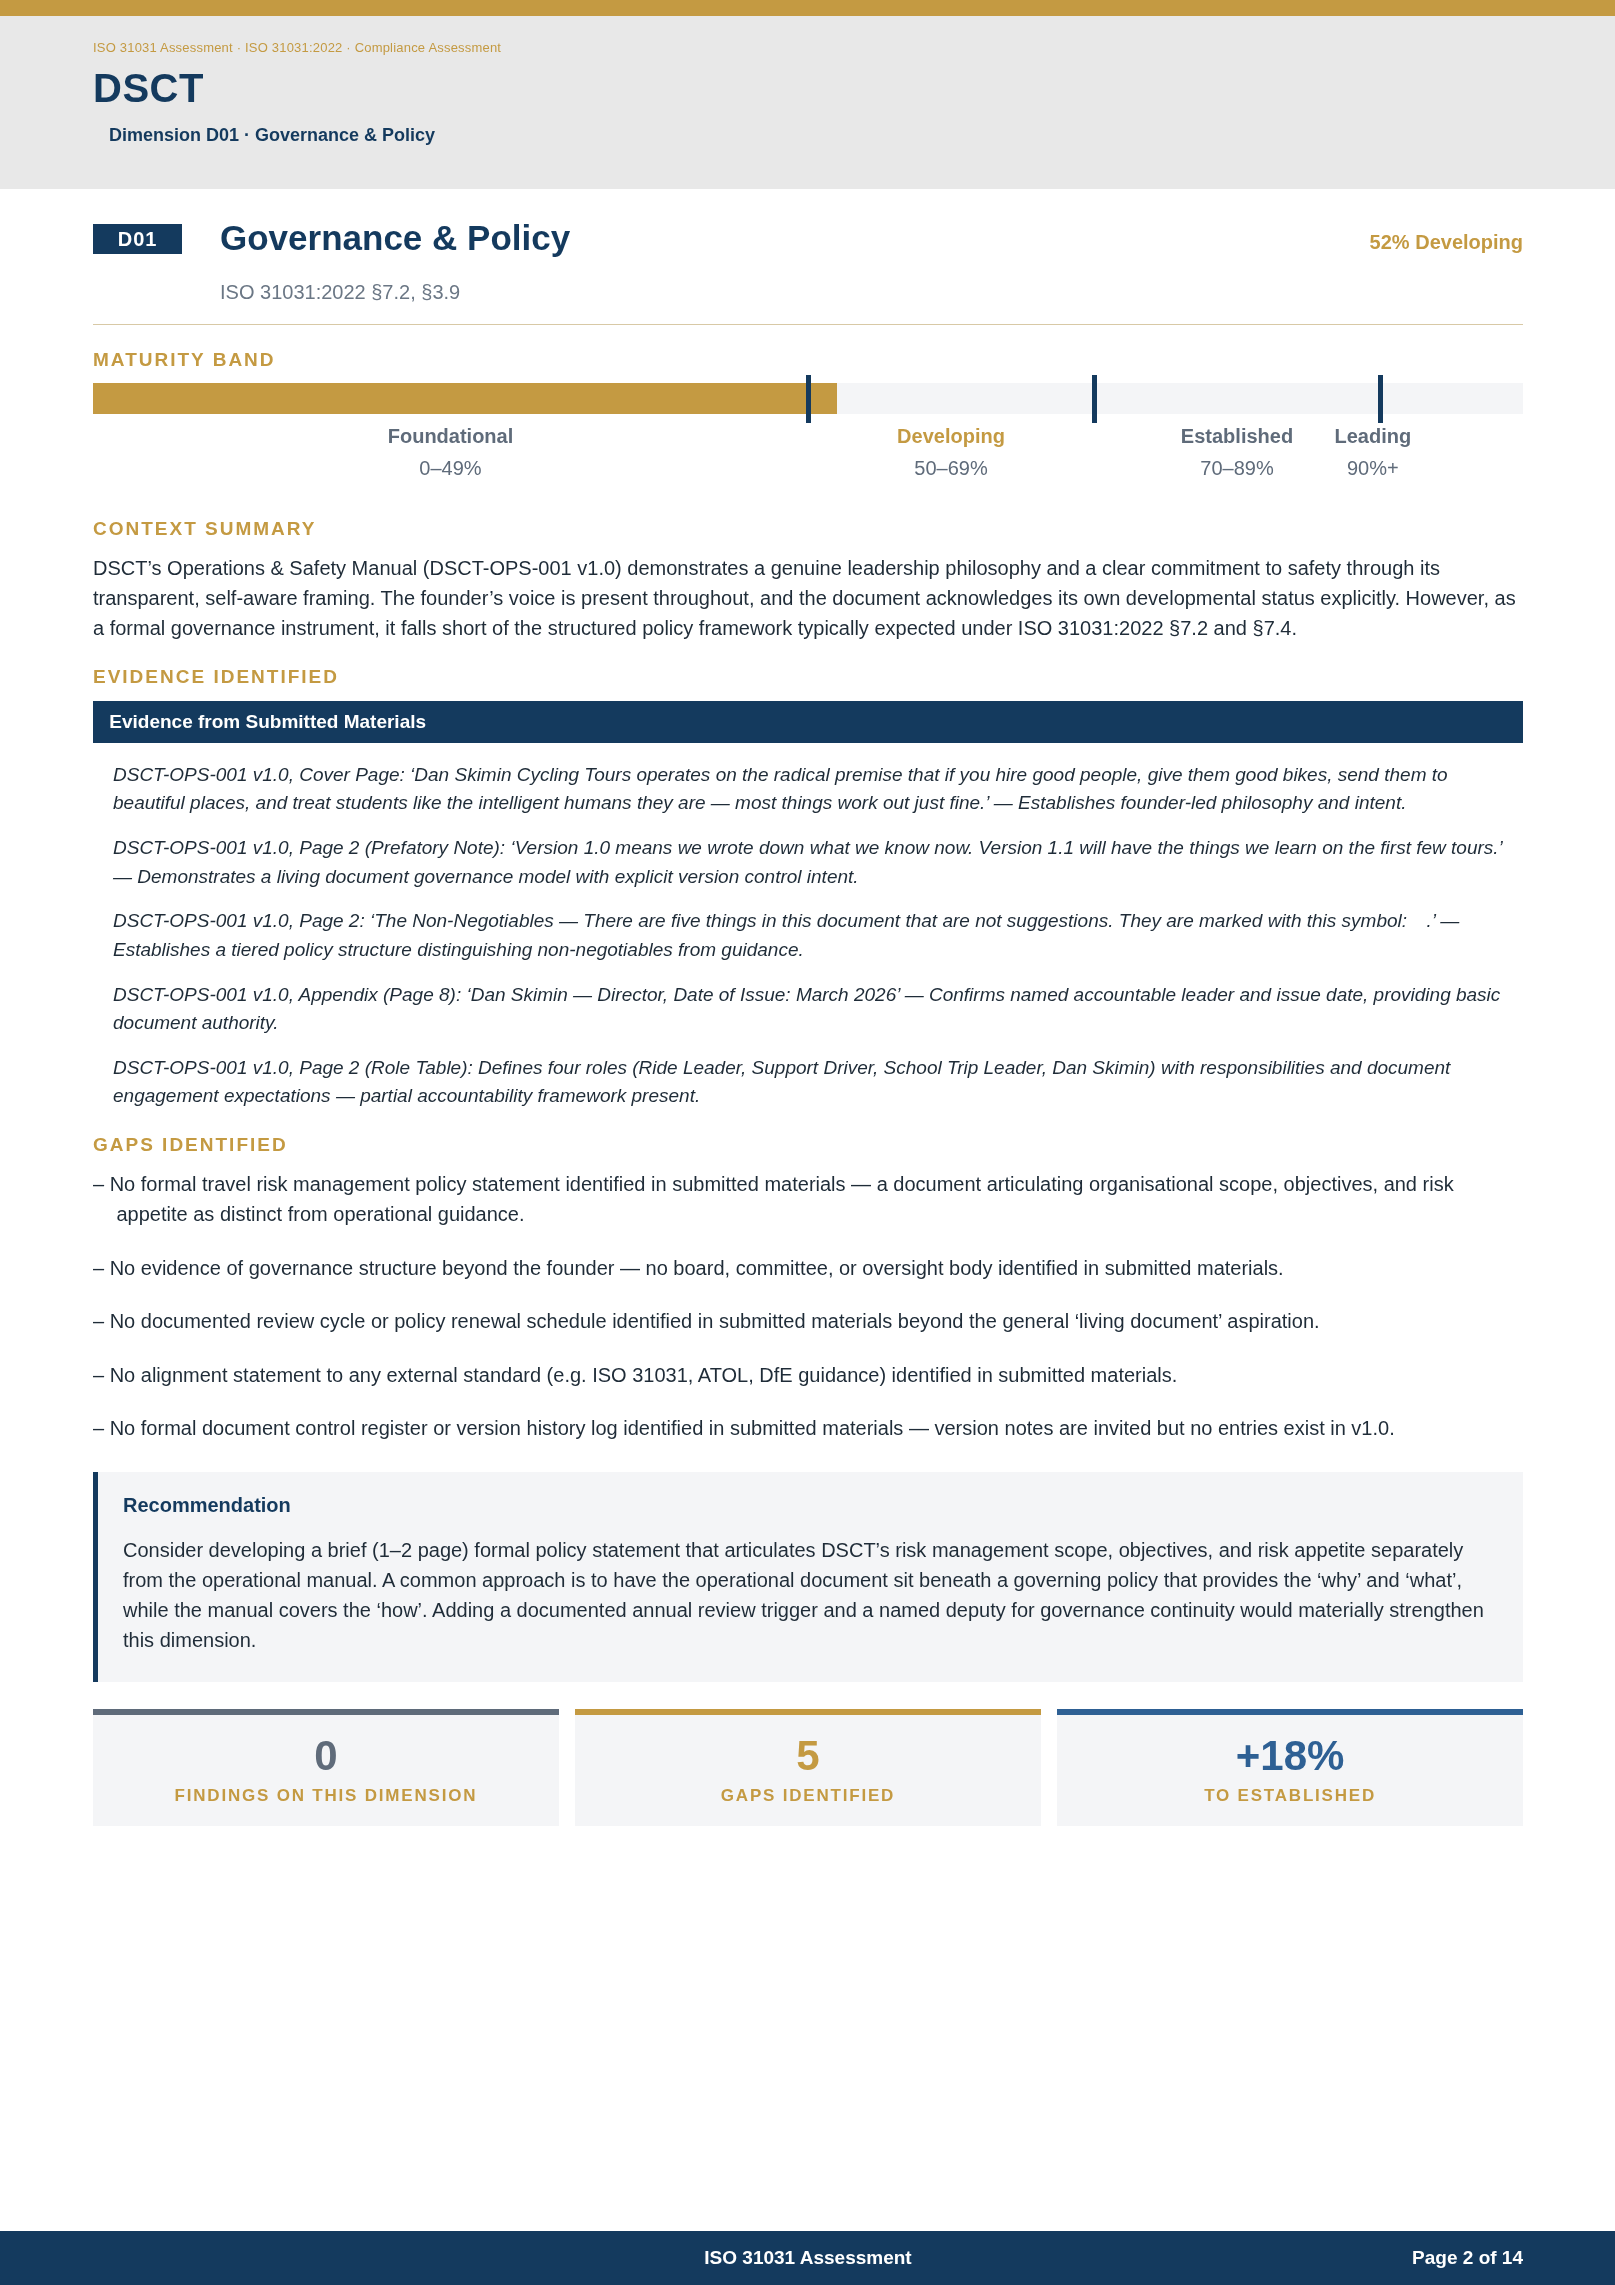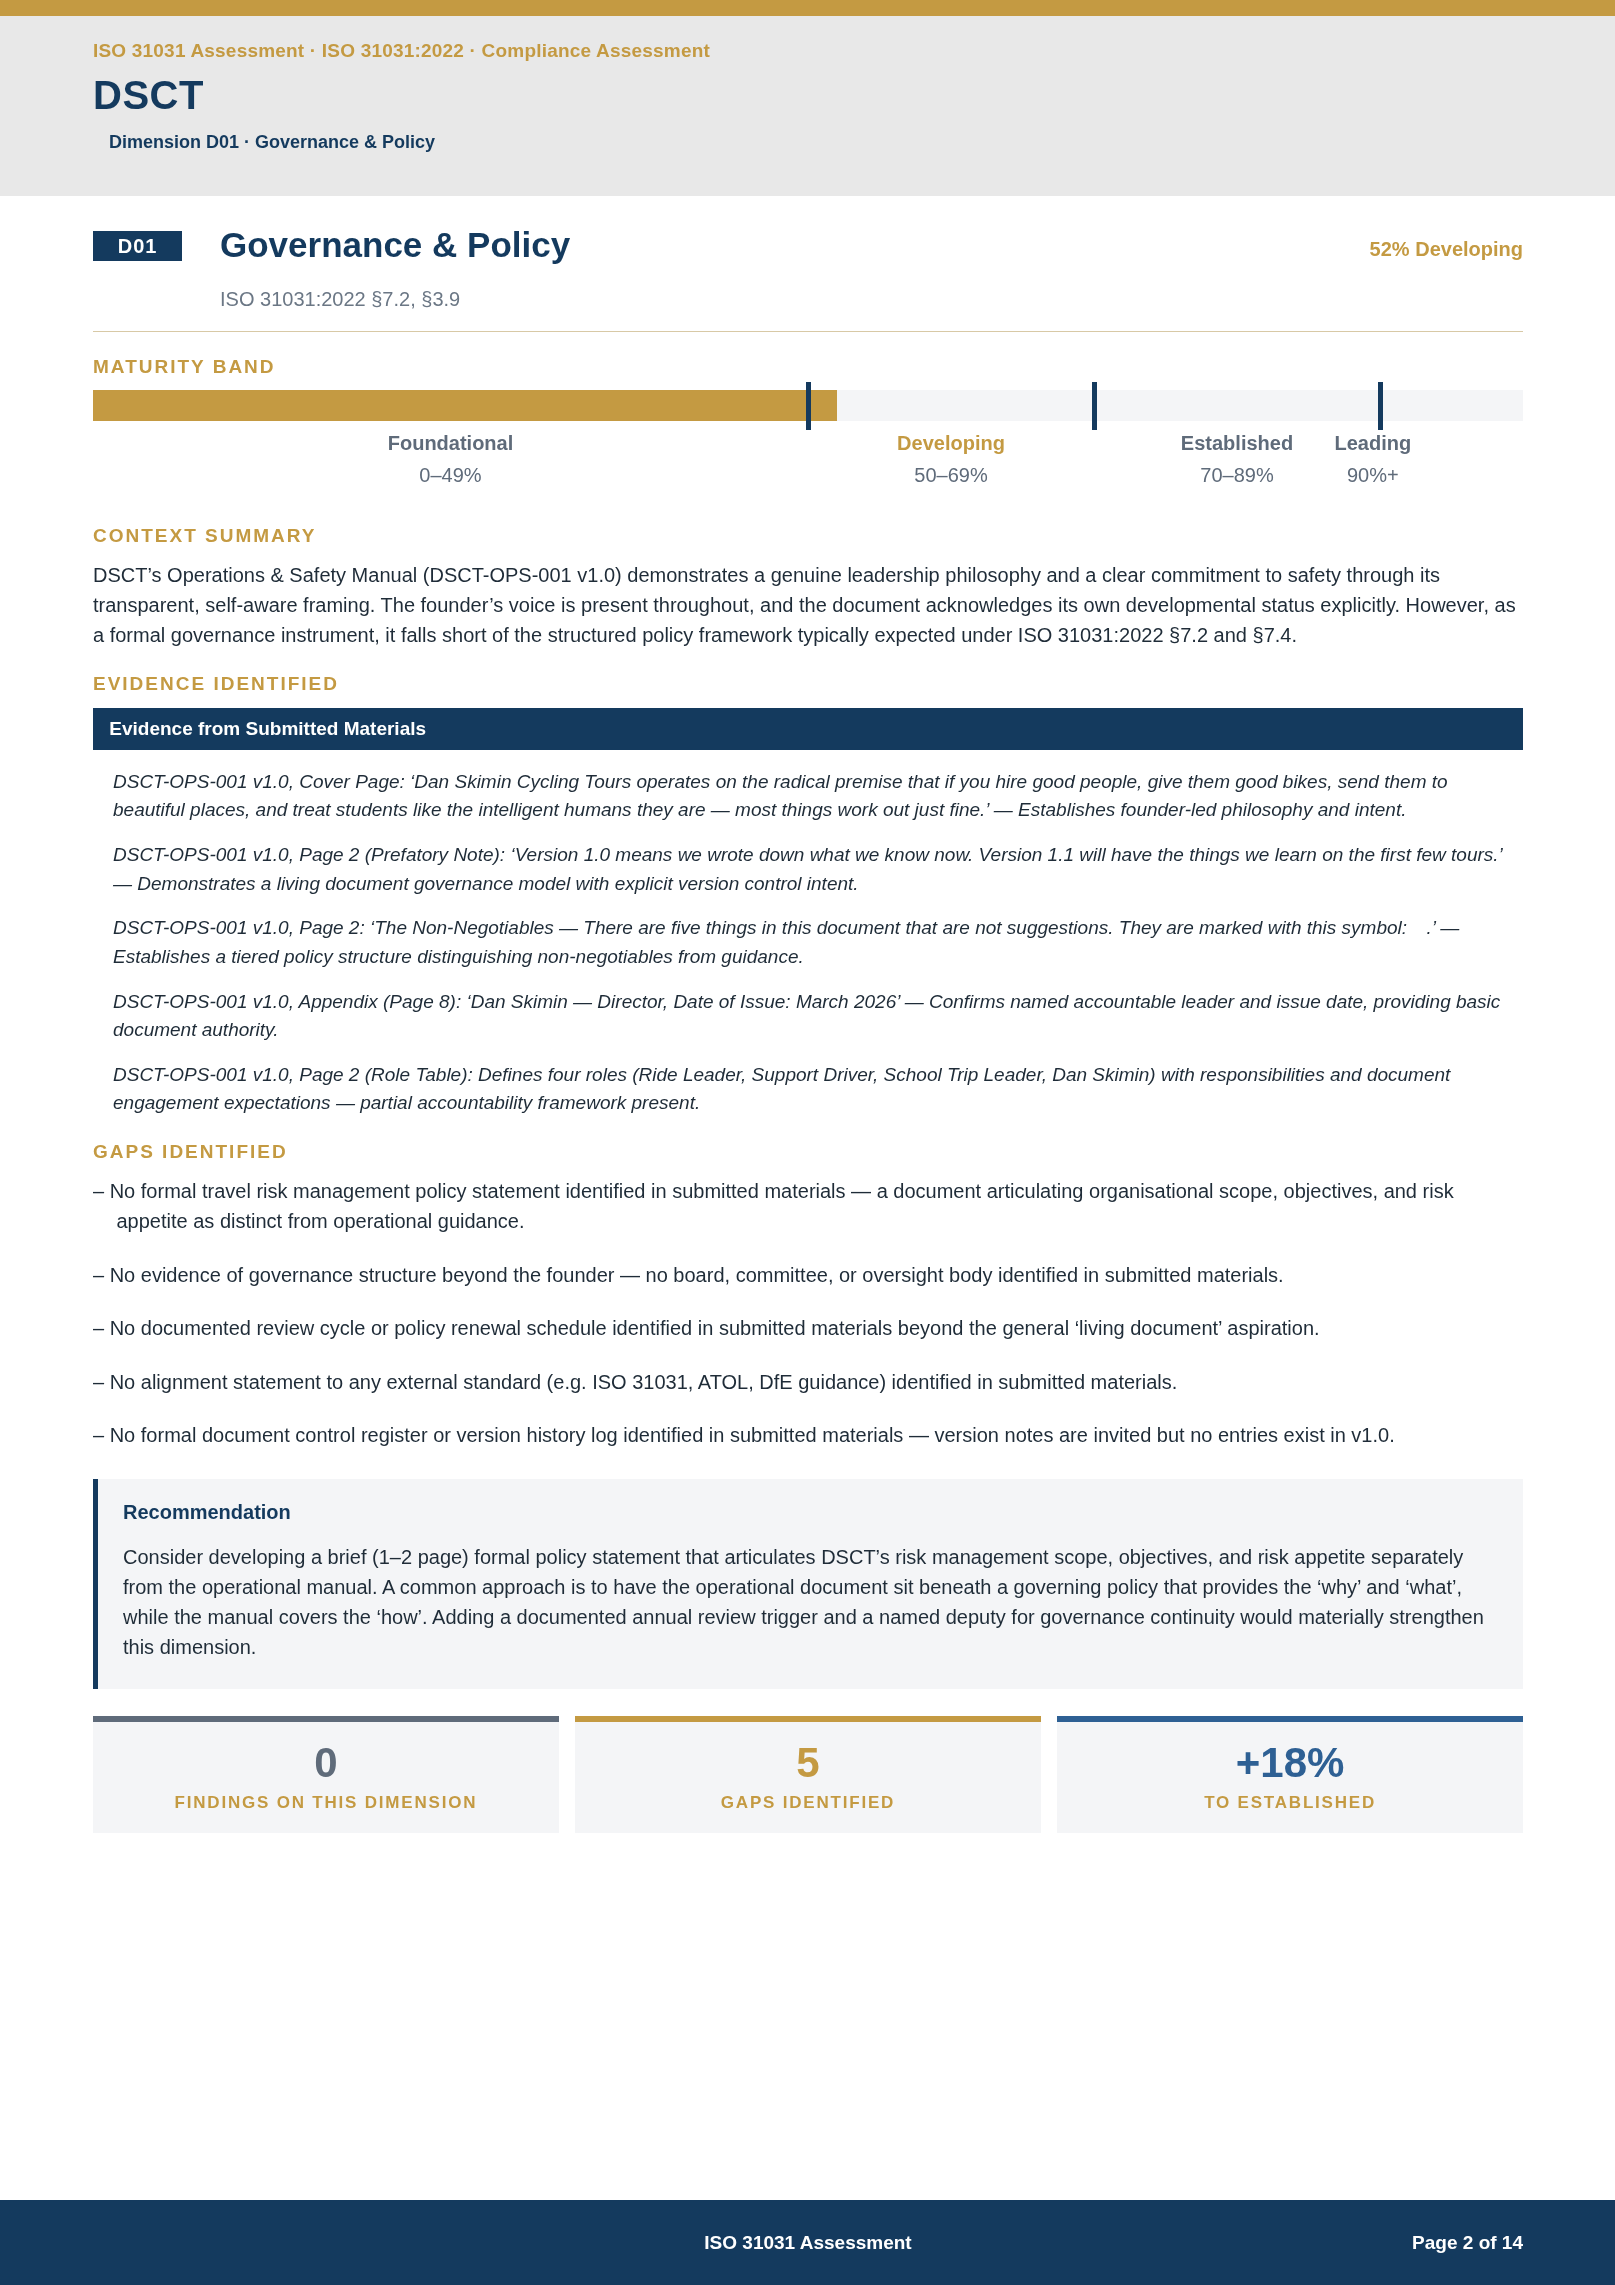--- a/index.html
+++ b/index.html
@@ -24,22 +24,22 @@
   }
 
   
   .header-band {
     background: #E8E8E8;
     padding: 23.5px 93px 27px 93px;
     box-sizing: border-box;
   }
   .eyebrow {
     color: #C49A42;
-    font-size: 19px;
-    font-weight: 700;
+    font-size: 13px;
+    font-weight: 400;
     letter-spacing: 0.2px;
     margin: 0 0 12.7px 0;
   }
   .brand-title {
     color: #143A5E;
     font-size: 40px;
     font-weight: 700;
     letter-spacing: 0.5px;
     margin: 0 0 9px 0;
     line-height: 1.05;
@@ -243,21 +243,21 @@
     font-size: 17px;
     font-weight: 700;
     letter-spacing: 1.8px;
     color: #C49A42;
   }
 
   
   .footer {
     position: absolute;
     left: 0; right: 0; bottom: 0;
-    height: 85px;
+    height: 54px;
     background: #143A5E;
     color: #ffffff;
     display: flex;
     align-items: center;
     box-sizing: border-box;
     padding: 4px 93px;
   }
   .footer-center {
     flex: 1 1 auto;
     text-align: center;

